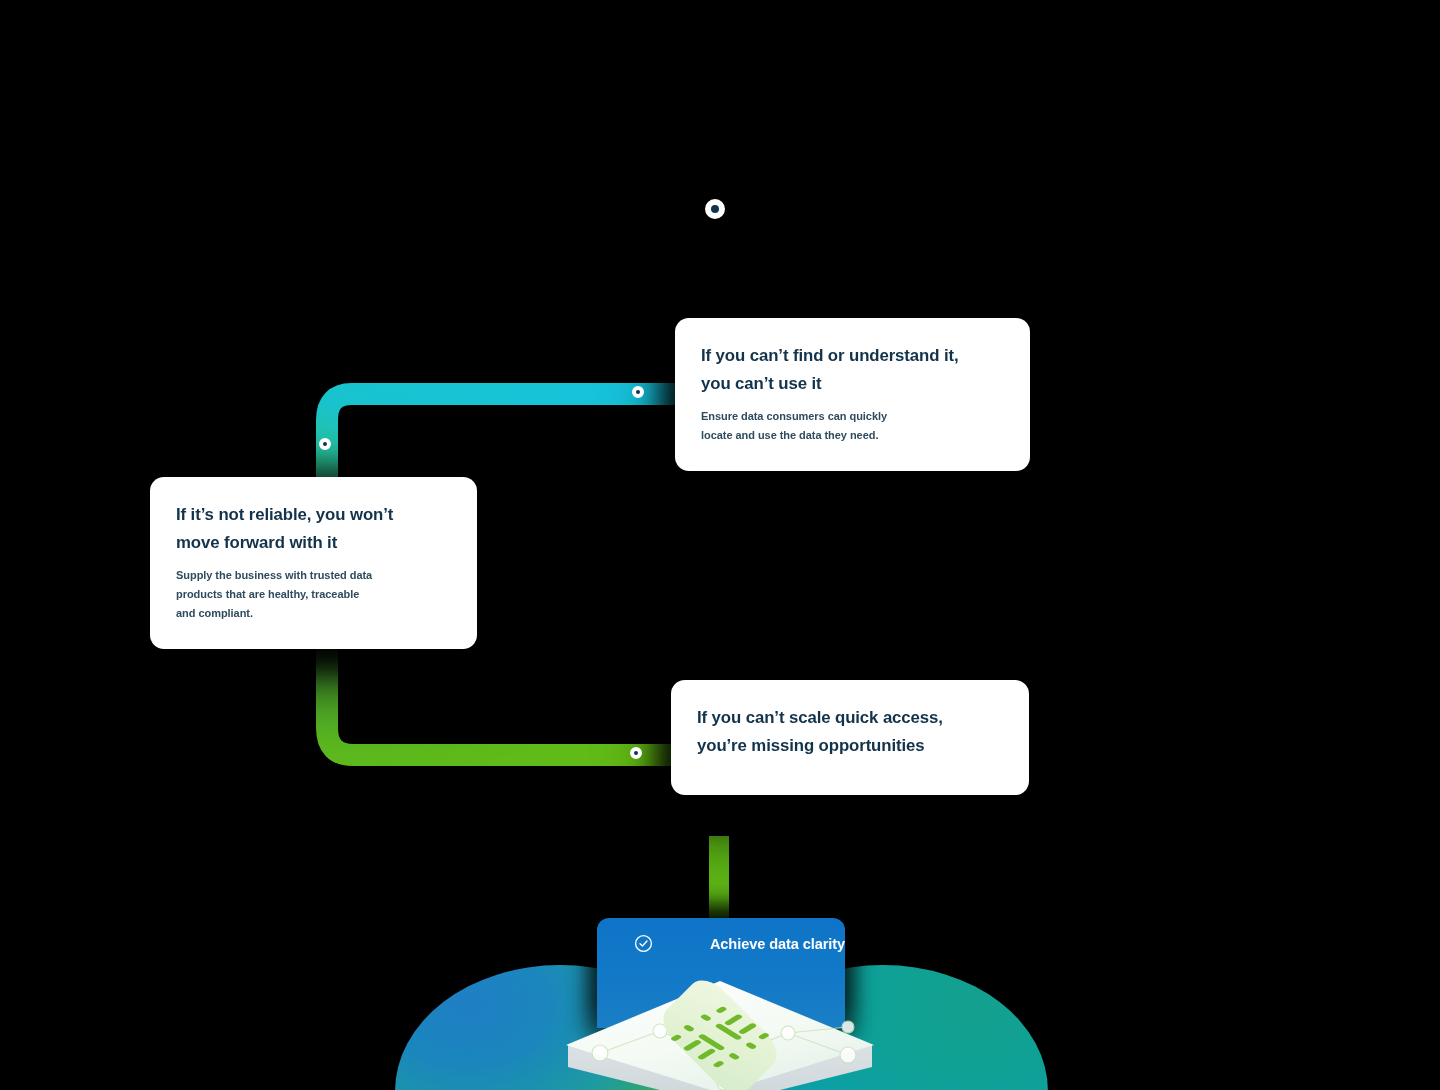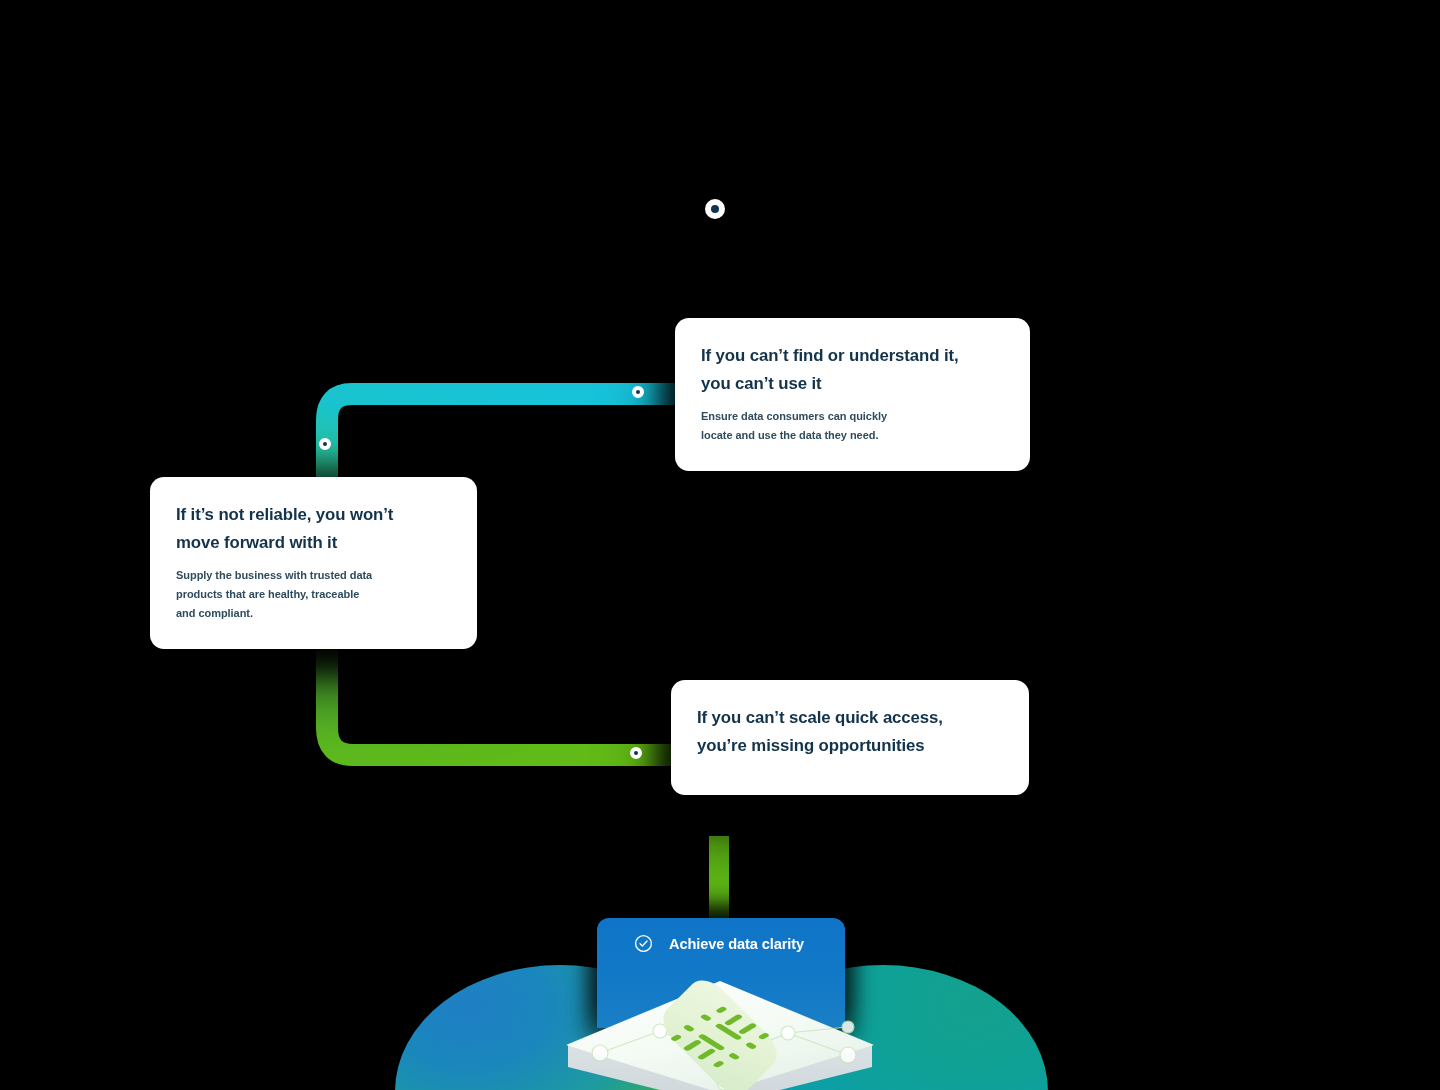--- a/index.html
+++ b/index.html
@@ -130,20 +130,21 @@
       0 0 20px 10px rgba(0,0,0,0.55);
     z-index: 5;
     padding: 16px 0 0 0;
   }
 
   .badge-row {
     display: flex;
     align-items: center;
     gap: 16px;
     padding-left: 37px;
+    justify-content: space-between;
   }
 
   .badge-row .label {
     color: #ffffff;
     font-size: 14.6px;
     font-weight: 700;
     letter-spacing: -0.1px;
   }
 
   

